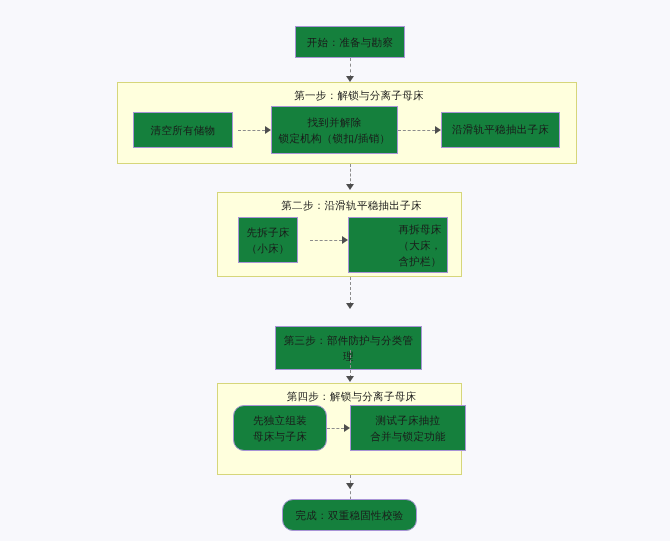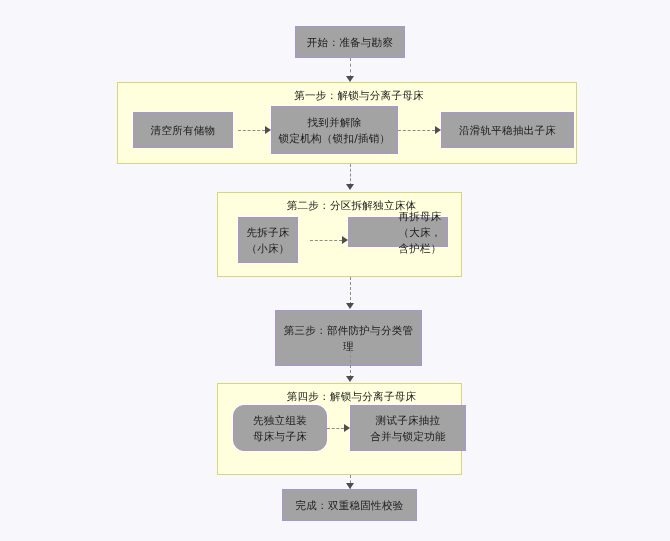--- a/index.html
+++ b/index.html
@@ -17,21 +17,21 @@
 
   #flow {
     position: absolute;
     inset: 0;
   }
 
   
   .node {
     position: absolute;
     box-sizing: border-box;
-    background: #a3a3a3;
+    background: #15803d;
     border: 1px solid #a894d6;
     color: #1a1a1a;
     font-size: 10.5px;
     line-height: 16px;
     display: flex;
     align-items: center;
     justify-content: center;
     text-align: center;
     letter-spacing: .3px;
     white-space: pre-line;
@@ -103,54 +103,54 @@
 
   <div class="node" style="left:133px; top:112px; width:100px; height:36px;">
     <span>清空所有储物</span>
   </div>
 
   <div class="node" style="left:271px; top:106px; width:127px; height:48px;">
     <span>找到并解除
 锁定机构（锁扣/插销）</span>
   </div>
 
-  <div class="node" style="left:441px; top:112px; width:133px; height:36px;">
+  <div class="node" style="left:441px; top:112px; width:119px; height:36px;font-family:Liberation Serif, serif;">
     <span>沿滑轨平稳抽出子床</span>
   </div>
 
   <div class="conn-h" style="left:238px; top:130px; width:27px;"></div>
   <div class="arrow-right" style="left:265px; top:126px;"></div>
 
   <div class="conn-h" style="left:398px; top:130px; width:37px;"></div>
   <div class="arrow-right" style="left:435px; top:126px;"></div>
 
   <div class="conn-v" style="left:350px; top:164px; height:22px;"></div>
   <div class="arrow-down" style="left:346px; top:184px;"></div>
 
   <div class="group" style="left:217px; top:192px; width:245px; height:85px;">
-    <div class="group-title">第二步：分区拆解独立床体</div>
+    <div class="group-title">第二步：沿滑轨平稳抽出子床</div>
   </div>
 
   <div class="node" style="left:238px; top:217px; width:60px; height:46px;">
     <span>先拆子床
 （小床）</span>
   </div>
 
-  <div class="node" style="left:348px; top:217px; width:100px; height:30px;padding-left:48px;">
+  <div class="node" style="left:348px; top:217px; width:100px; height:56px;padding-left:48px;">
     <span>再拆母床
 （大床，含护栏）</span>
   </div>
 
   <div class="conn-h" style="left:310px; top:240px; width:32px;"></div>
   <div class="arrow-right" style="left:342px; top:236px;"></div>
 
   <div class="conn-v" style="left:350px; top:277px; height:28px;"></div>
   <div class="arrow-down" style="left:346px; top:303px;"></div>
 
-  <div class="node" style="left:275px; top:310px; width:147px; height:56px;">
+  <div class="node" style="left:275px; top:326px; width:147px; height:44px;">
     <span>第三步：部件防护与分类管理</span>
   </div>
 
   <div class="conn-v" style="left:350px; top:350px; height:28px;"></div>
   <div class="arrow-down" style="left:346px; top:376px;"></div>
 
   <div class="group" style="left:217px; top:383px; width:245px; height:92px;">
     <div class="group-title">第四步：解锁与分离子母床</div>
   </div>
 
@@ -163,17 +163,17 @@
     <span>测试子床抽拉
 合并与锁定功能</span>
   </div>
 
   <div class="conn-h" style="left:327px; top:428px; width:17px;"></div>
   <div class="arrow-right" style="left:344px; top:424px;"></div>
 
   <div class="conn-v" style="left:350px; top:475px; height:30px;"></div>
   <div class="arrow-down" style="left:346px; top:483px;"></div>
 
-  <div class="node" style="left:282px; top:489px; width:135px; height:32px;">
+  <div class="node" style="left:282px; top:499px; width:135px; height:32px;border-radius:11px;">
     <span>完成：双重稳固性校验</span>
   </div>
 
 </div>
 
 </body></html>

